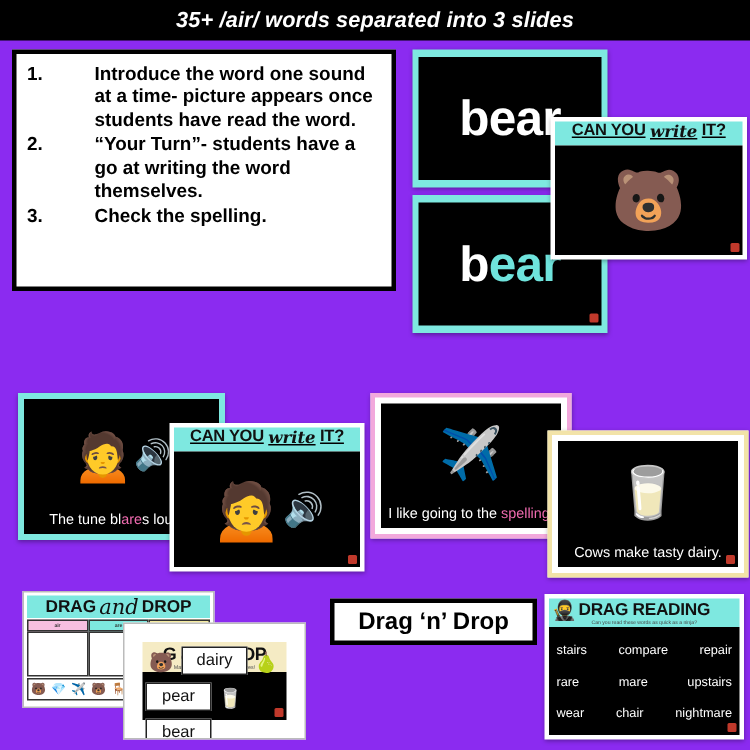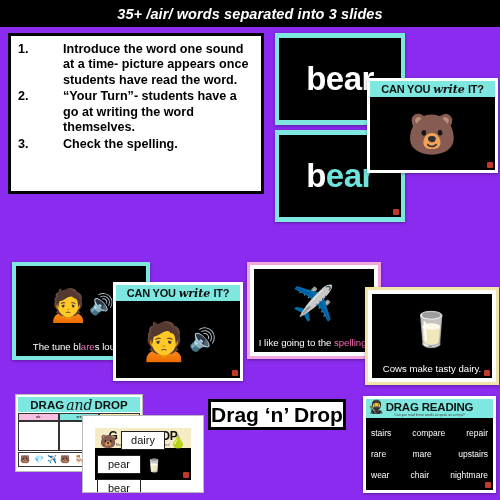--- a/index.html
+++ b/index.html
@@ -38,21 +38,21 @@
   
   #bear-card-1{left:275px;top:33px;width:130px;height:92px;background:#7EE8E0;padding:5px 4px;}
   #bear-card-2{left:275px;top:130px;width:130px;height:92px;background:#7EE8E0;padding:5px 4px;}
   .bear-screen{width:100%;height:100%;display:flex;align-items:center;justify-content:center;}
   .bear-word{font-size:33px;font-weight:bold;letter-spacing:-.5px;}
   .w{color:#fff;} .t{color:#6FE3DC;}
   .mini-bear{position:absolute;right:6px;top:4px;font-size:15px;line-height:1;}
 
   
   #write-card-bear{left:367px;top:78px;width:131px;height:95px;background:#fff;padding:3px;}
-  .wi-head{background:#7EE8E0;height:16px;display:flex;align-items:center;justify-content:center;gap:3px;}
+  .wi-head{background:#7EE8E0;height:16px;display:flex;align-items:flex-start;justify-content:center;gap:3px;text-decoration:underline;}
   .wi-bold{font-size:11px;font-weight:bold;color:#111;letter-spacing:-.2px;}
   .wi-script{font-family:"DejaVu Serif", serif;font-style:italic;font-size:11px;font-weight:bold;color:#111;}
   .wi-body{background:#000;height:calc(100% - 16px);display:flex;align-items:center;justify-content:center;position:relative;}
   .big-emoji{font-size:40px;line-height:1;}
   .stamp{position:absolute;right:2px;bottom:2px;width:6px;height:6px;background:#c0392b;border-radius:1px;}
 
   
   #sent-tune{left:12px;top:262px;width:138px;height:98px;background:#7EE8E0;padding:4px;}
   .sent-screen{width:100%;height:100%;display:flex;flex-direction:column;align-items:center;justify-content:flex-end;padding-bottom:4px;box-sizing:border-box;}
   .sent-art{flex:1;display:flex;align-items:center;justify-content:center;font-size:34px;line-height:1;}
@@ -83,21 +83,21 @@
   .dnd2-body{background:#000;height:calc(100% - 20px);display:flex;flex-wrap:wrap;align-content:center;padding:2px;box-sizing:border-box;gap:2px;position:relative;}
   .tile-pic{width:22px;height:22px;display:flex;align-items:center;justify-content:center;font-size:13px;}
   .tile-word{background:#fff;border:1px solid #222;min-width:42px;height:17px;display:flex;align-items:center;justify-content:center;font-size:11px;color:#111;}
 
   
   .label-box{
     background:#fff;border:3px solid #000;display:flex;align-items:center;
     justify-content:center;text-align:center;font-weight:bold;color:#000;
     box-sizing:border-box;
   }
-  #label-dnd{left:208px;top:399px;width:138px;height:31px;font-size:21px;}
+  #label-dnd{left:220px;top:399px;width:138px;height:31px;font-size:16px;}
   #label-ninja{left:218px;top:443px;width:138px;height:50px;font-size:16px;line-height:1.12;}
 
   
   #ninja-card{left:363px;top:396px;width:133px;height:97px;background:#fff;padding:3px;box-sizing:border-box;}
   .ninja-head{background:#7EE8E0;height:19px;display:flex;flex-direction:column;align-items:center;justify-content:center;position:relative;}
   .ninja-title{font-size:11.5px;font-weight:bold;color:#111;letter-spacing:-.2px;}
   .ninja-sub{font-size:3.4px;color:#444;white-space:nowrap;}
   .ninja-ico{position:absolute;left:2px;top:1px;font-size:13px;line-height:1;}
   .ninja-body{background:#000;height:calc(100% - 19px);display:flex;flex-direction:column;justify-content:space-around;padding:4px 5px;box-sizing:border-box;position:relative;}
   .ninja-row{display:flex;justify-content:space-between;text-align:right;}

